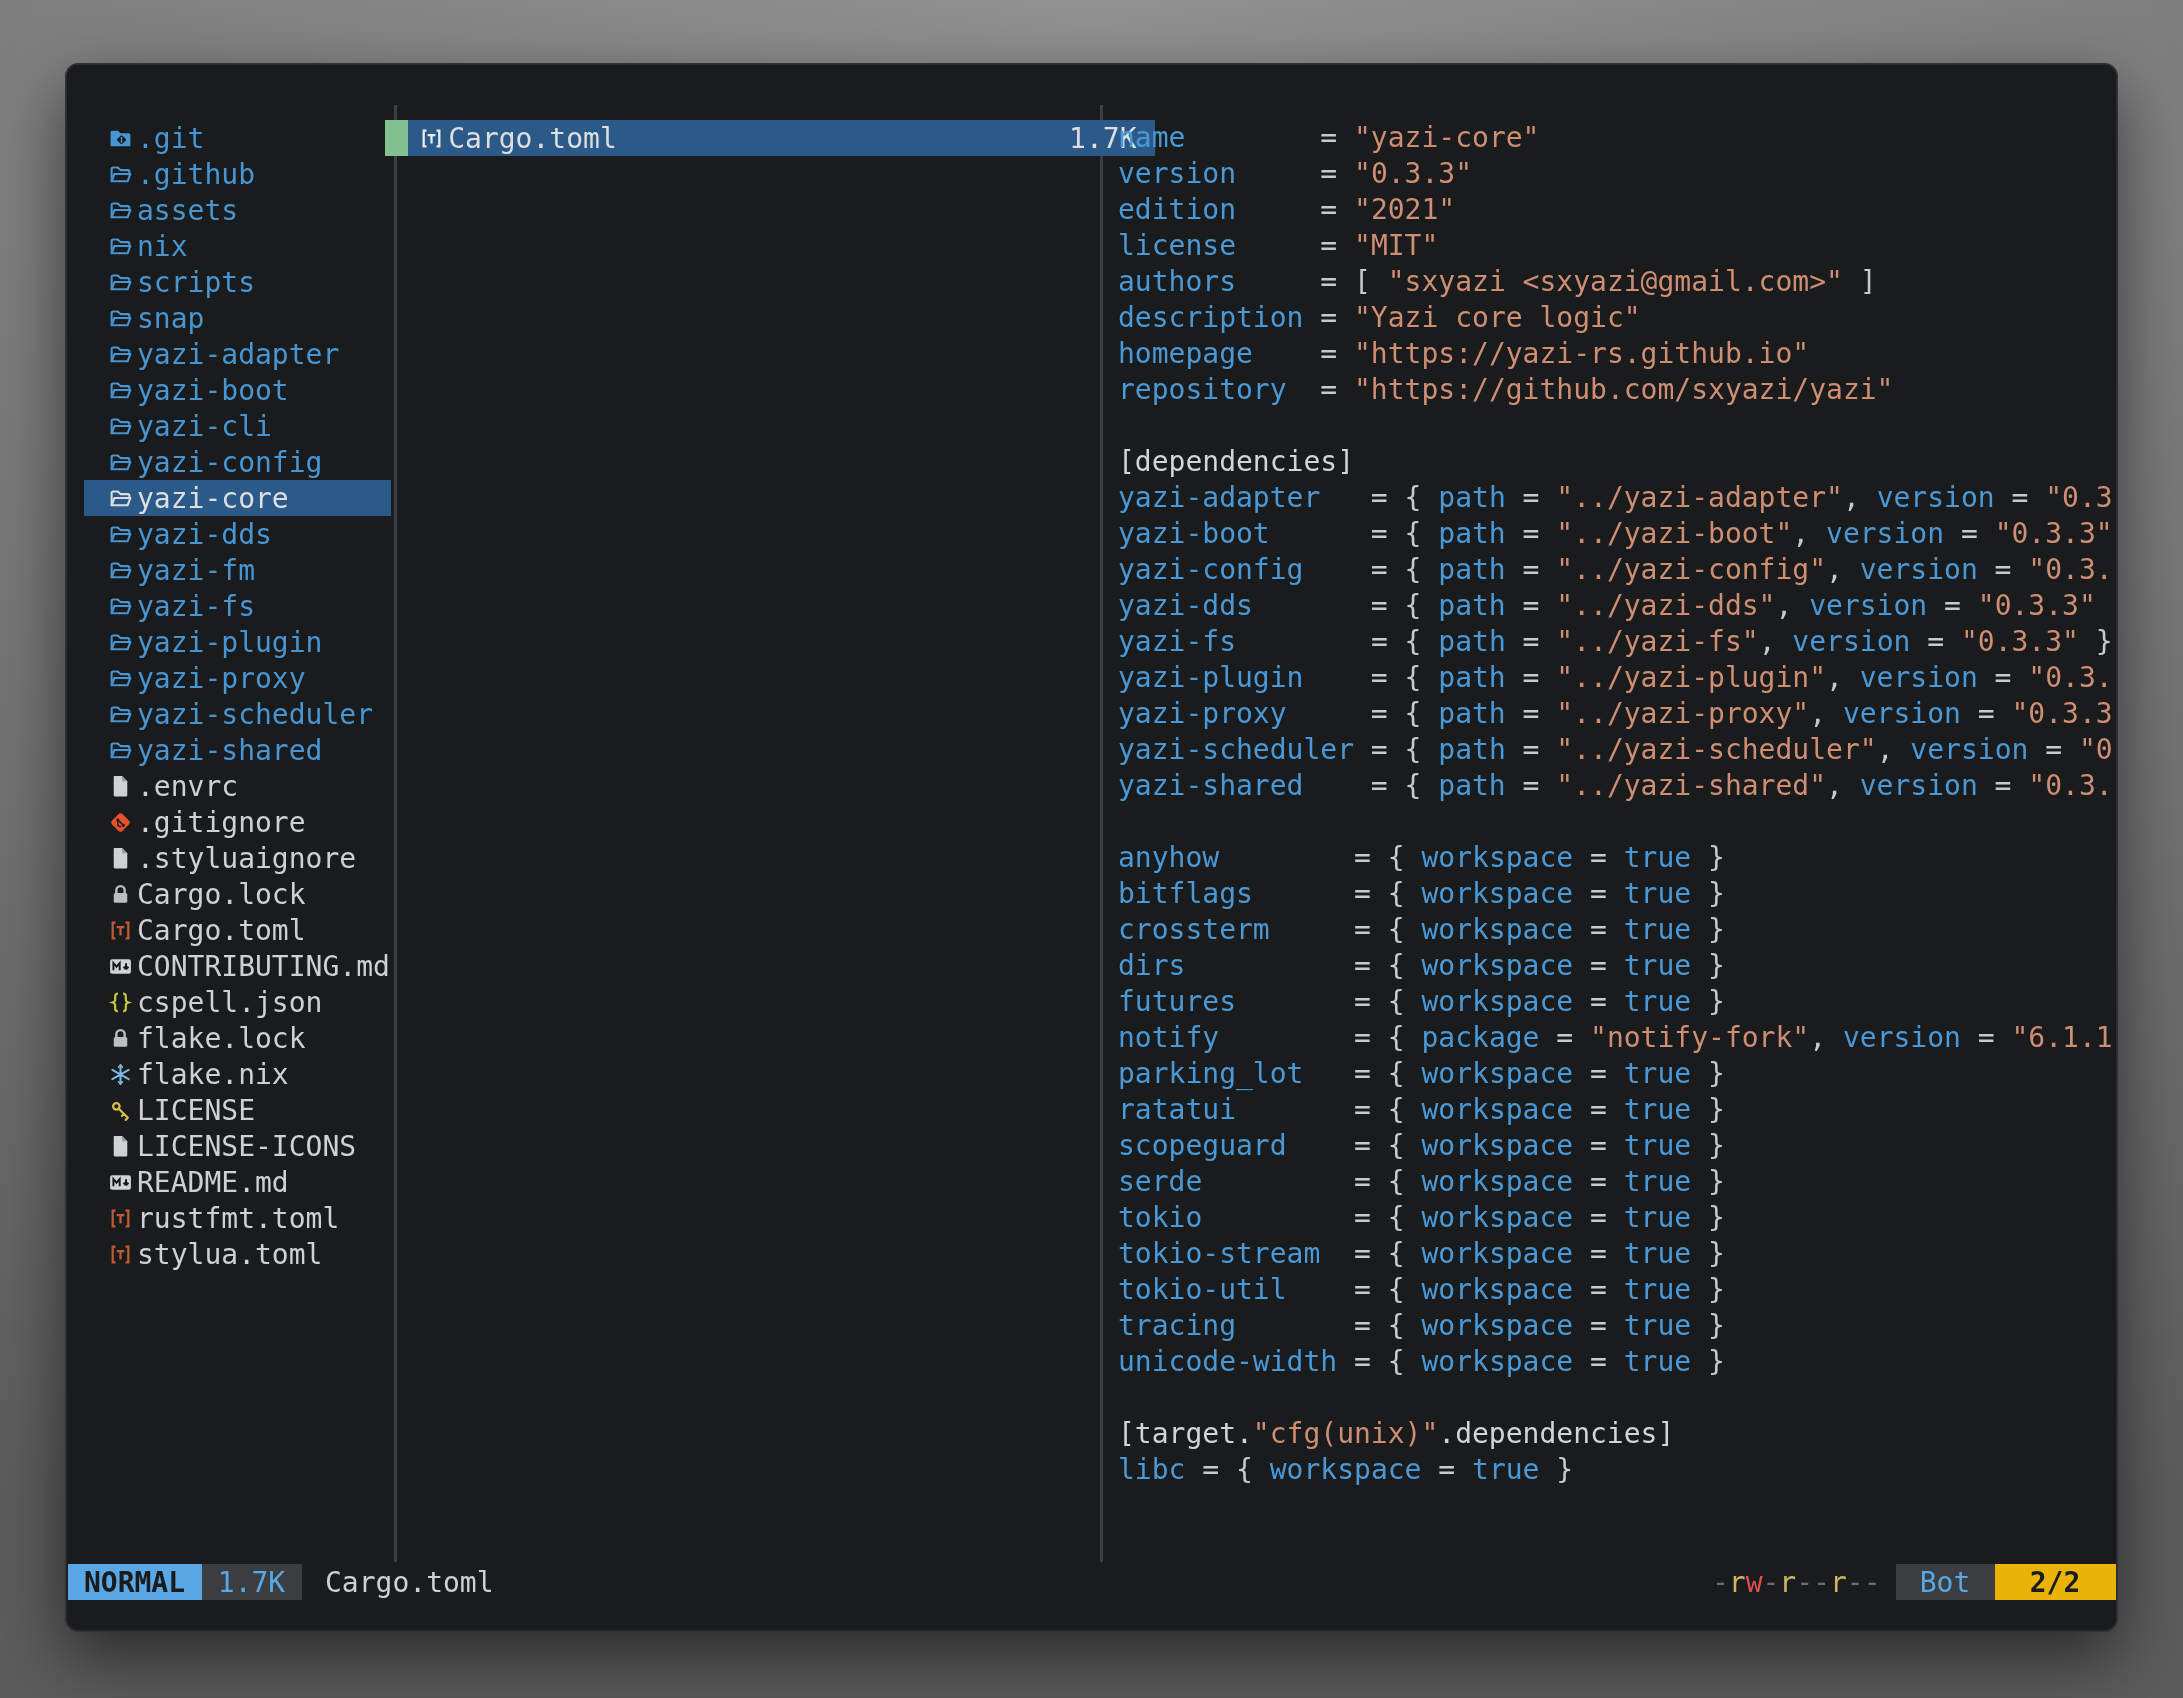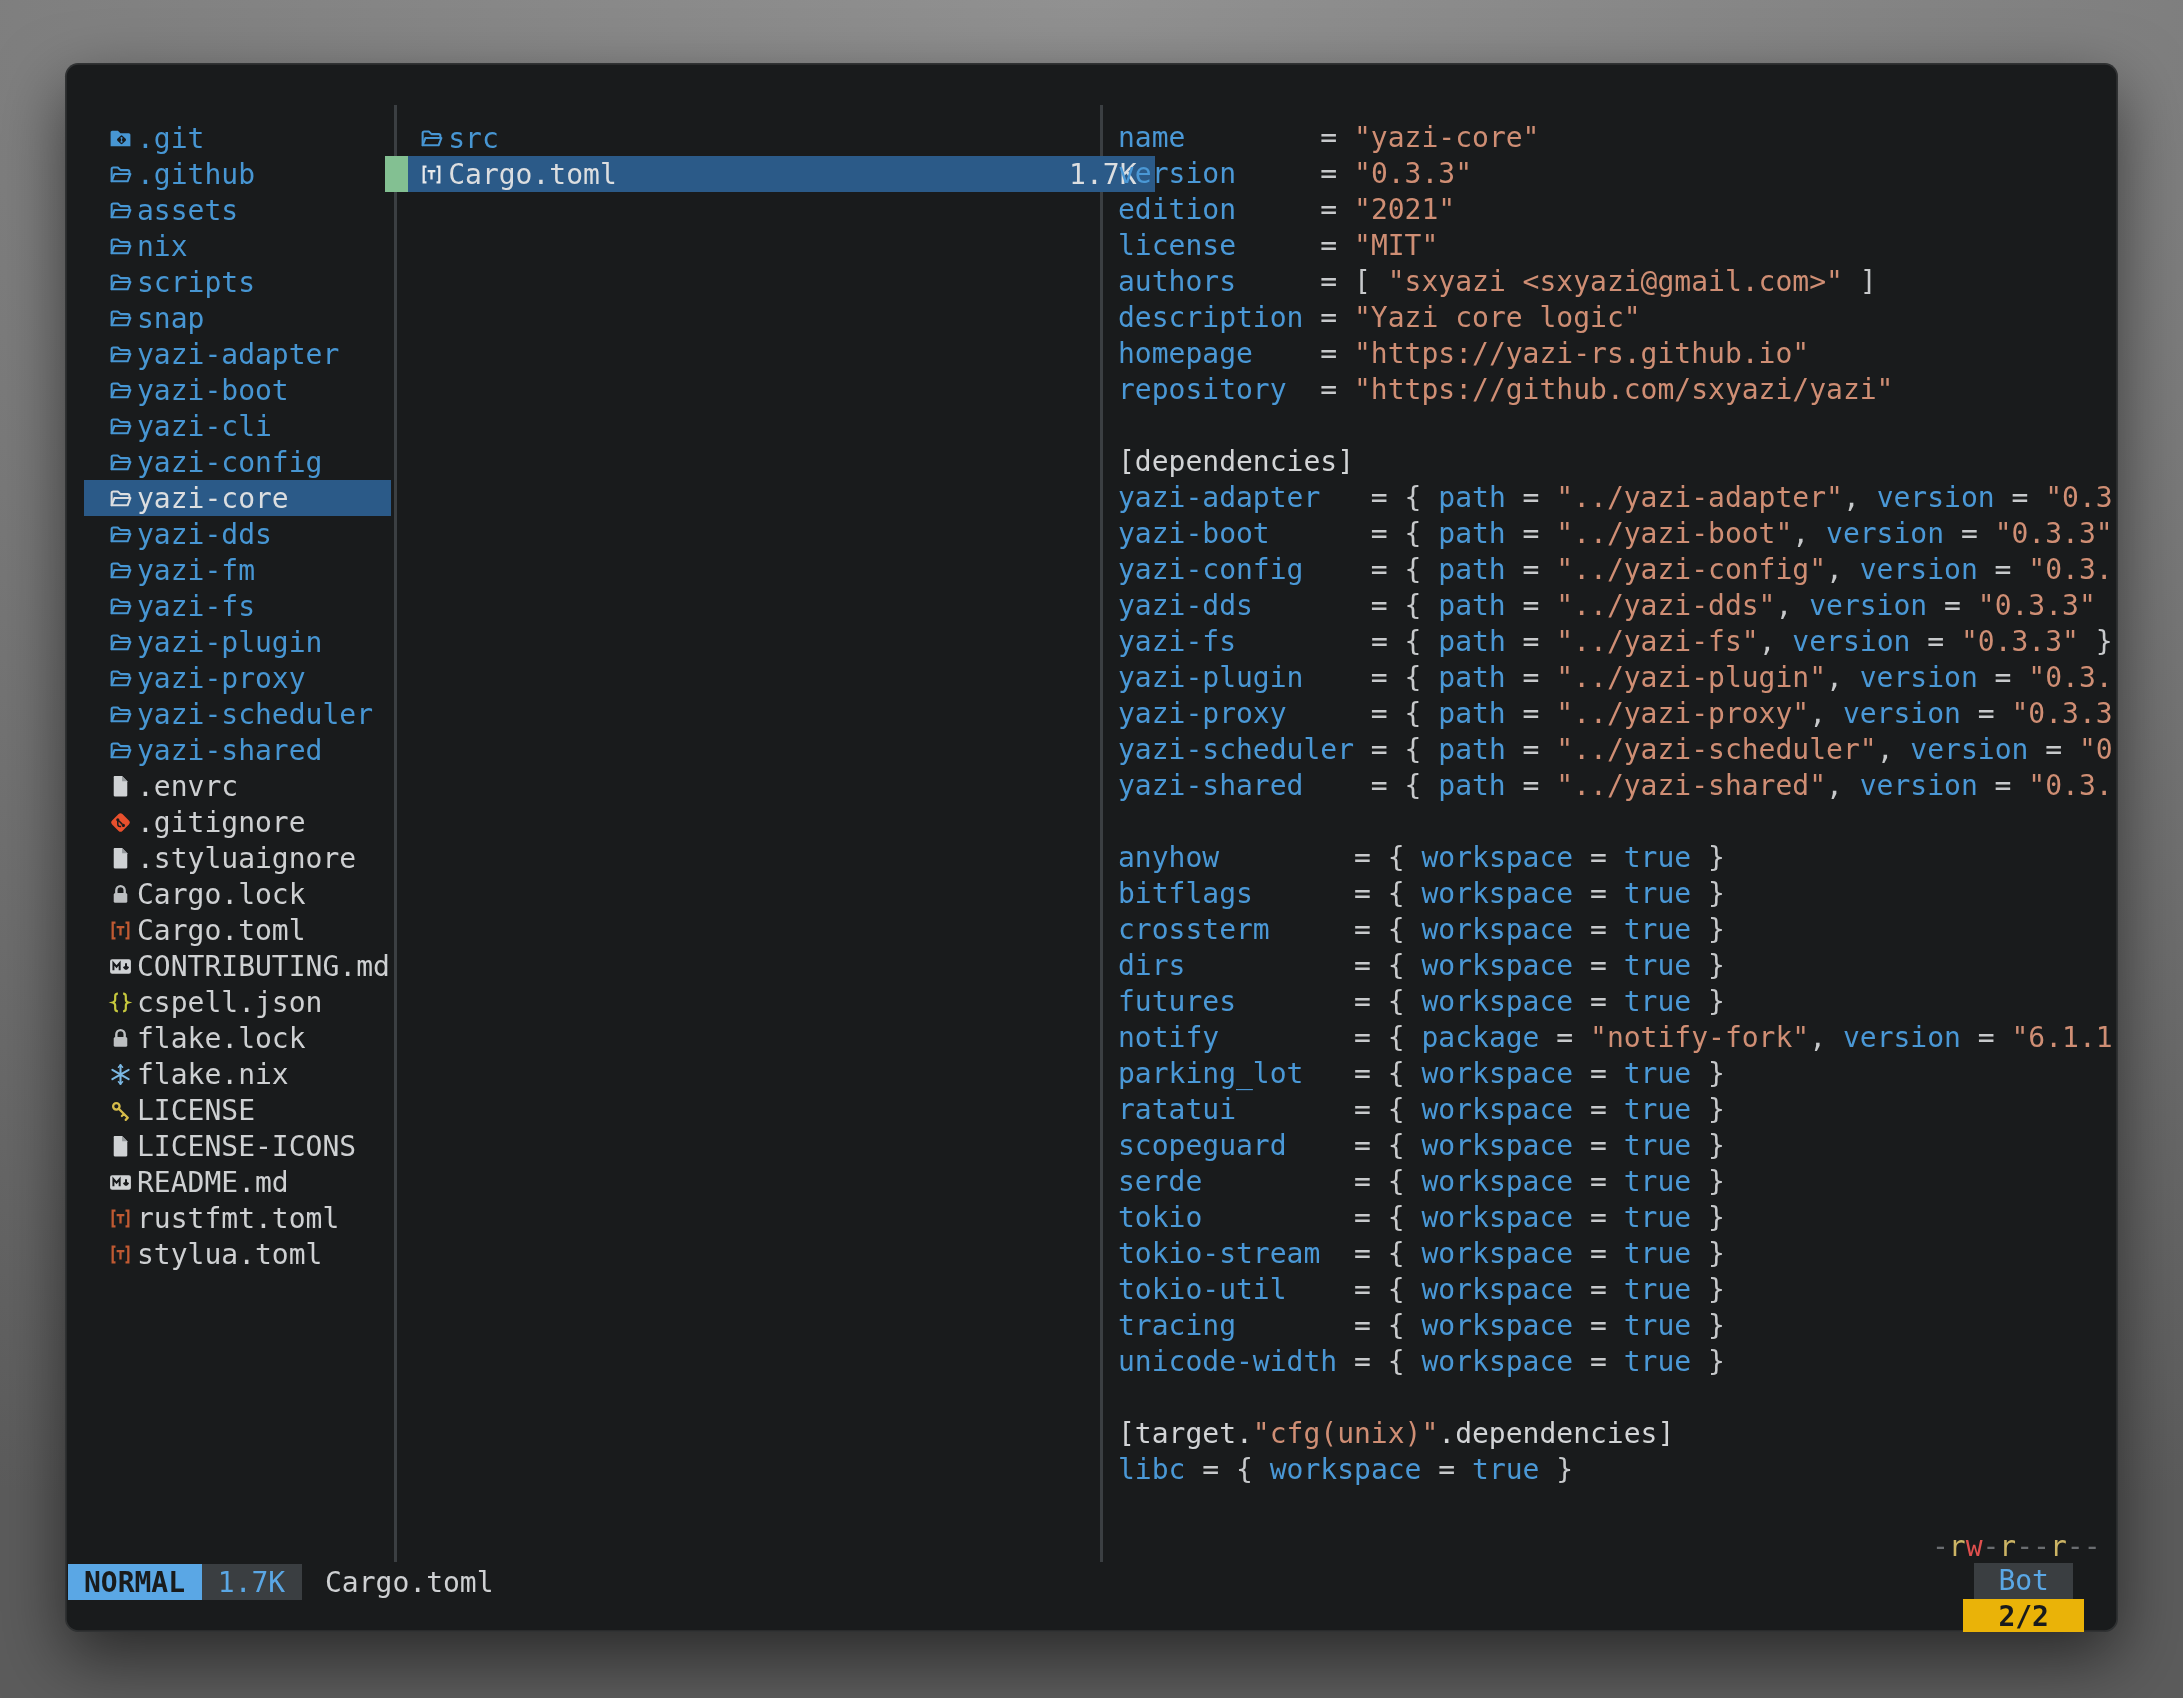--- a/index.html
+++ b/index.html
@@ -46,21 +46,21 @@
   .tk-c { color: #83a556; }
 
   .status {
     position: absolute; left: 2.5px; right: 2.5px; top: 1501px; height: 36px;
     display: flex; align-items: center; font-size: 28px; color: #c9cbcd;
   }
   .chip { height: 36px; display: flex; align-items: center; justify-content: center; }
   #mode    { width: 134px; background: #5aa7e5; color: #191b1c; font-weight: bold; }
   #ssize   { width: 100px; background: #3a3e41; color: #5aa7e5; }
   #sfile   { margin-left: 23.5px; color: #ced0d2; }
-  .right   { margin-left: auto; display: flex; align-items: center; flex-direction: column; }
+  .right   { margin-left: auto; display: flex; align-items: center; }
   #perms   { margin-right: 15px; }
   #perms .d { color: #6a6d70; }
   #perms .y { color: #ccb464; }
   #perms .r { color: #e0504e; }
   #pos     { width: 99px; background: #3a3e41; color: #5aa7e5; }
   #counter { width: 121px; background: #eab308; color: #191b1c; font-weight: bold; }
 </style>
 </head>
 <body>
 
@@ -206,24 +206,20 @@
             <path d="M16.8 4.5h2.7v15h-2.7"></path>
             <path d="M8.3 8.7h7.4M12 8.7v8"></path>
           </svg></span><span>rustfmt.toml</span></div>
       <div class="row file"><span class="ic"><svg viewBox="0 0 24 24" width="25" height="25" fill="none" stroke="var(--toml,#c05a32)" stroke-width="2.2">
             <path d="M7.2 4.5H4.5v15h2.7"></path>
             <path d="M16.8 4.5h2.7v15h-2.7"></path>
             <path d="M8.3 8.7h7.4M12 8.7v8"></path>
           </svg></span><span>stylua.toml</span></div>
     </div>
   <div class="pane" id="current-pane">
-      <div class="row dir"><span class="ic"><svg viewBox="0 0 24 24" width="25" height="25" fill="none" stroke="currentColor" stroke-width="2" stroke-linejoin="round" stroke-linecap="round">
-            <path d="M3.5 18.5V6.8c0-.9.7-1.6 1.6-1.6h4.3l2.6 2.6h6.9c.9 0 1.6.7 1.6 1.6v1.1"></path>
-            <path d="M3.5 18.5l2.7-7h15.3l-2.7 7z"></path>
-          </svg></span><span>src</span></div>
       <div class="row file sel"><span class="ic"><svg viewBox="0 0 24 24" width="25" height="25" fill="none" stroke="var(--toml,#c05a32)" stroke-width="2.2">
             <path d="M7.2 4.5H4.5v15h2.7"></path>
             <path d="M16.8 4.5h2.7v15h-2.7"></path>
             <path d="M8.3 8.7h7.4M12 8.7v8"></path>
           </svg></span><span>Cargo.toml</span><span class="size">1.7K</span></div>
     </div>
   <div class="pane" id="preview-pane">
       <div class="pl"><span class="tk-k">name</span><span class="tk-p">        = </span><span class="tk-s">"yazi-core"</span></div>
       <div class="pl"><span class="tk-k">version</span><span class="tk-p">     = </span><span class="tk-s">"0.3.3"</span></div>
       <div class="pl"><span class="tk-k">edition</span><span class="tk-p">     = </span><span class="tk-s">"2021"</span></div>

